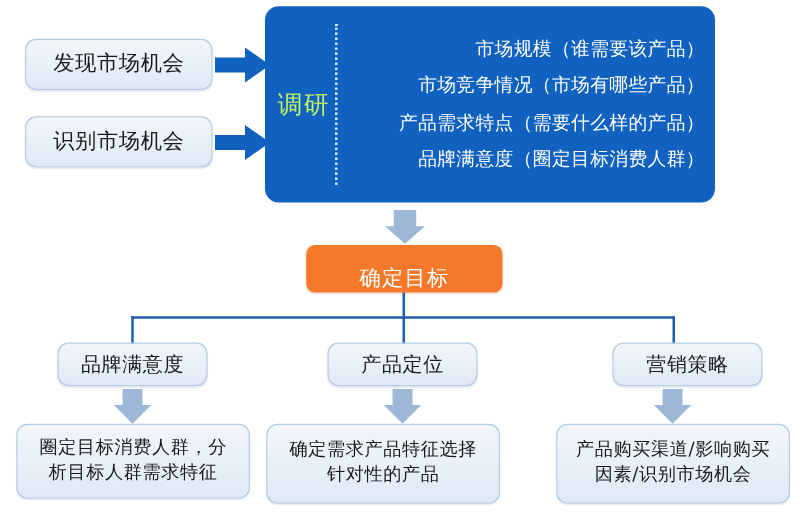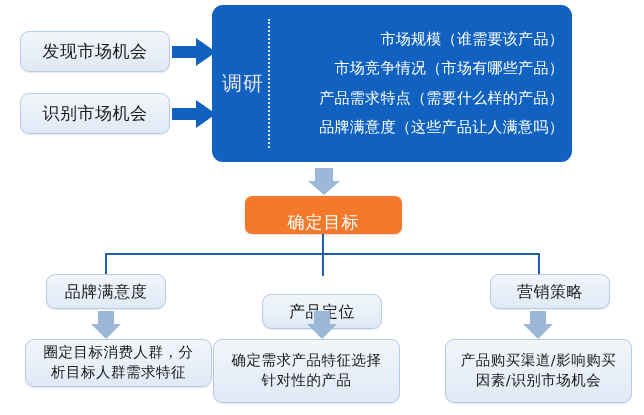--- a/index.html
+++ b/index.html
@@ -50,21 +50,21 @@
     width: 360px;
     height: 157px;
     background: #1161c0;
     border-radius: 11px;
     display: flex;
     align-items: center;
   }
   #research-label {
     width: 56px;
     flex: none;
-    color: #e5e5e5;
+    color: #bef264;
     font-size: 20px;
     line-height: 1.35;
     text-align: center;
     letter-spacing: 1px;
     padding-left: 6px;
     box-sizing: border-box;
   }
   #research-divider {
     width: 0;
     align-self: stretch;
@@ -144,21 +144,21 @@
 
   <div id="research-panel">
     <div id="research-label">
       <span>调研</span>
     </div>
     <div id="research-divider"></div>
     <div id="research-list">
       <span class="line">市场规模（谁需要该产品）</span>
       <span class="line">市场竞争情况（市场有哪些产品）</span>
       <span class="line">产品需求特点（需要什么样的产品）</span>
-      <span class="line">品牌满意度（这些产品让人满意吗）</span>
+      <span class="line">品牌满意度（圈定目标消费人群）</span>
     </div>
   </div>
 
   <svg class="arrow-down" style="left:308px; top:168px; width:32px; height:27px;" viewBox="0 0 32 27">
     <polygon points="7,0 25,0 25,13 32,13 16,27 0,13 7,13" fill="#9db8d6"></polygon>
   </svg>
 
   <div id="goal-box">
     <span>确定目标</span>
   </div>
@@ -166,39 +166,39 @@
   <div class="conn conn-v" style="left:322px; top:234px; height:21px;"></div>
   <div class="conn conn-h" style="left:105px; top:253px; width:435px;"></div>
   <div class="conn conn-v" style="left:105px; top:253px; height:23px;"></div>
   <div class="conn conn-v" style="left:322px; top:253px; height:23px;"></div>
   <div class="conn conn-v" style="left:538px; top:253px; height:23px;"></div>
 
   <div class="lightbox midbox" style="left:46px; top:274px; width:120px; height:35px;">
     <span class="txt">品牌满意度</span>
   </div>
 
-  <div class="lightbox midbox" style="left:262px; top:274px; width:120px; height:35px;margin-top:20px;">
+  <div class="lightbox midbox" style="left:262px; top:274px; width:120px; height:35px;">
     <span class="txt">产品定位</span>
   </div>
 
   <div class="lightbox midbox" style="left:478px; top:274px; width:120px; height:35px;margin-left:12px;">
     <span class="txt">营销策略</span>
   </div>
 
   <svg class="arrow-down" style="left:91px; top:311px;" viewBox="0 0 30 28">
     <polygon points="7,0 23,0 23,13 30,13 15,28 0,13 7,13" fill="#9db8d6"></polygon>
   </svg>
   <svg class="arrow-down" style="left:307px; top:311px;" viewBox="0 0 30 28">
     <polygon points="7,0 23,0 23,13 30,13 15,28 0,13 7,13" fill="#9db8d6"></polygon>
   </svg>
   <svg class="arrow-down" style="left:523px; top:311px;" viewBox="0 0 30 28">
     <polygon points="7,0 23,0 23,13 30,13 15,28 0,13 7,13" fill="#9db8d6"></polygon>
   </svg>
 
-  <div class="lightbox leafbox" style="left:25px; top:339px; width:187px; height:48px;justify-content:center;">
+  <div class="lightbox leafbox" style="left:13px; top:339px; width:187px; height:60px;justify-content:center;">
     <span class="txt">圈定目标消费人群，分析目标人群需求特征</span>
   </div>
 
   <div class="lightbox leafbox" style="left:213px; top:339px; width:187px; height:64px;">
     <span class="txt">确定需求产品特征选择针对性的产品</span>
   </div>
 
   <div class="lightbox leafbox" style="left:445px; top:339px; width:187px; height:64px;">
     <span class="txt">产品购买渠道/影响购买因素/识别市场机会</span>
   </div>

